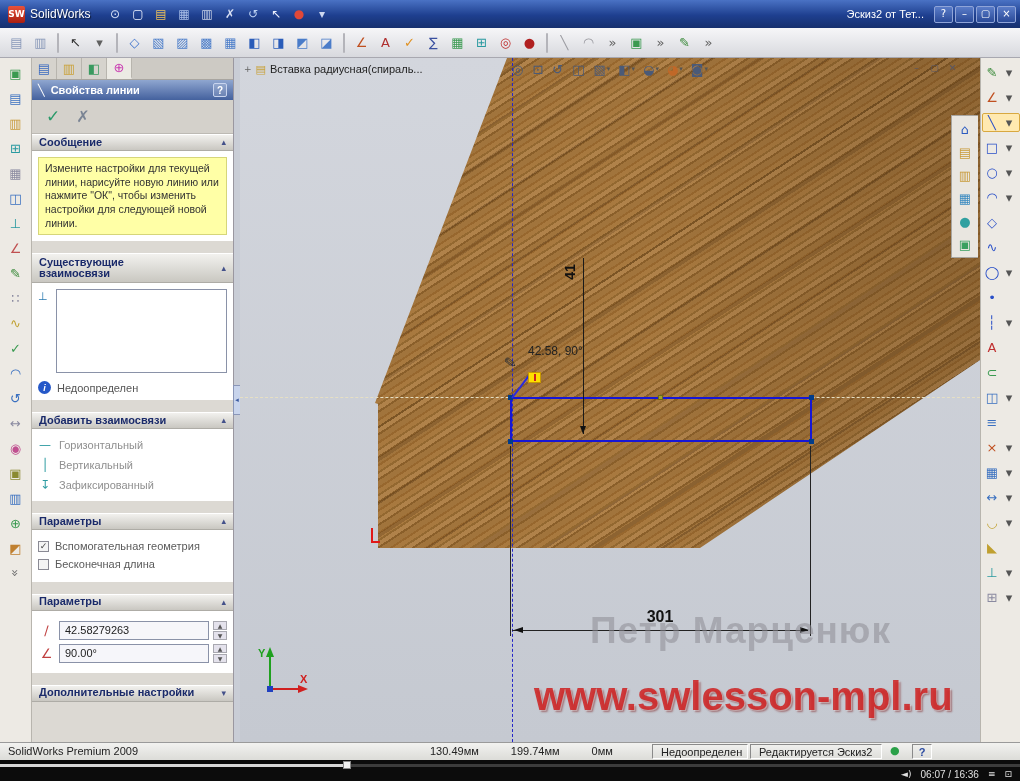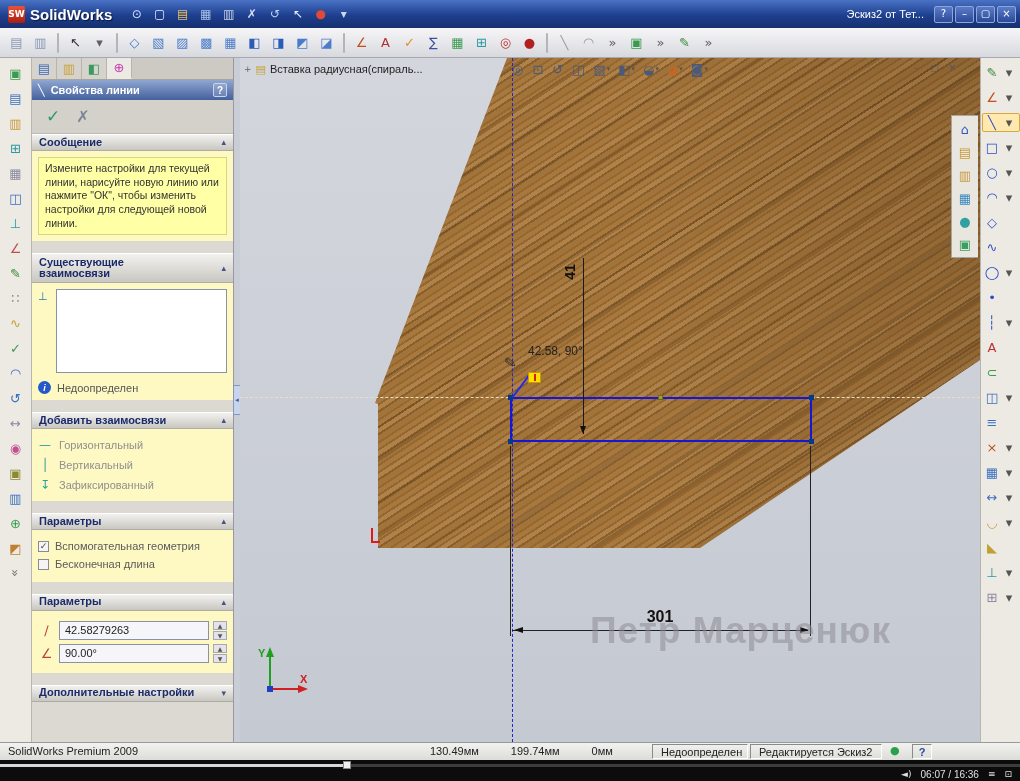--- a/index.html
+++ b/index.html
@@ -13,21 +13,21 @@
 
   
   .titlebar {
     position:absolute; top:0; left:0; right:0; height:28px;
     background: linear-gradient(#4a72c4, #1e3f8f 55%, #16306e);
     display:flex; align-items:center; color:#fff;
   }
   .logo { display:flex; align-items:center; gap:5px; padding:0 8px; }
   .logo-sq { width:17px; height:17px; border-radius:2px; background:linear-gradient(#e8523a,#a81e10);
     color:#fff; font-weight:bold; font-size:9px; display:flex; align-items:center; justify-content:center; }
-  .logo-text { font-weight:bold; font-size:15px; text-shadow:1px 1px 1px rgba(0,0,0,.6); }
+  .logo-text { font-weight:normal; font-size:12px; text-shadow:1px 1px 1px rgba(0,0,0,.6); }
   .menubar { display:flex; }
   .menu-item { padding:3px 9px; font-size:11px; cursor:default; }
   .tb1 { display:flex; gap:2px; margin-left:6px; }
   .tb1 .ibtn { width:21px; height:20px; display:flex; align-items:center; justify-content:center; font-size:12px; border-radius:2px; }
   .doc-title { margin-left:auto; font-size:11px; padding-right:10px; white-space:nowrap; }
   .win-controls { display:flex; gap:2px; padding-right:4px; }
   .wbtn { width:19px; height:17px; border:1px solid #8fa4d8; border-radius:2px;
     background:linear-gradient(#5a7cc8,#2a4a98); color:#fff; font-size:10px;
     display:flex; align-items:center; justify-content:center; }
 
@@ -67,21 +67,21 @@
   .pm-ok { color:#2a9a6a; font-size:17px; font-weight:bold; }
   .pm-cancel { color:#7a8494; font-size:16px; font-weight:bold; }
 
   .sec-h { margin-top:12px; height:17px; background:linear-gradient(#f2f1ee,#c9c7c1);
     border-top:1px solid #fff; border-bottom:1px solid #aeaca6;
     color:#1a2a6a; font-weight:bold; display:flex; align-items:center; padding:0 7px; position:relative; line-height:1.05; }
   .sec-h.first { margin-top:0; }
   .sec-h.two { height:30px; }
   .sec-h.two .lbl { max-width:118px; }
   .sec-h .chev { position:absolute; right:7px; font-size:9px; color:#44518a; }
-  .sec-body { background:#fef9c3; padding:6px 6px; }
+  .sec-body { background:#ffffff; padding:6px 6px; }
 
   .msg-box { background:#ffffa6; border:1px solid #d6d67a; padding:4px 6px; color:#333;
     font-size:10.5px; line-height:1.3; }
 
   .rel-row { display:flex; gap:4px; }
   .rel-icon { width:14px; color:#2a7ab0; font-size:11px; padding-top:2px; }
   .rel-box { flex:1; height:84px; background:#fff; border:1px solid #8a92a8; }
   .info-row { display:flex; align-items:center; gap:6px; margin-top:8px; }
   .info-i { width:13px; height:13px; border-radius:50%; background:#2558c8; color:#fff;
     font-size:9px; font-style:italic; font-weight:bold; display:flex; align-items:center; justify-content:center; }
@@ -657,20 +657,21 @@
       <line x1="16" y1="48" x2="16" y2="14" stroke="#1fa01f" stroke-width="2"></line>
       <polygon points="16,6 12,16 20,16" fill="#1fa01f"></polygon>
       <line x1="16" y1="48" x2="46" y2="48" stroke="#d02020" stroke-width="2"></line>
       <polygon points="54,48 44,44 44,52" fill="#d02020"></polygon>
       <rect x="13" y="45" width="6" height="6" fill="#2040c0"></rect>
       <text x="4" y="16" font-size="11" fill="#1fa01f" font-weight="bold">Y</text>
       <text x="46" y="42" font-size="11" fill="#d02020" font-weight="bold">X</text>
     </svg>
 
     <div class="wm1">Петр Марценюк</div>
+    <div class="wm2">www.swlesson-mpl.ru</div>
 
     <div class="vtab">
       <span class="exp g">+</span>
       <span class="ficon g">▤</span>
       <span>Вставка радиусная(спираль...</span>
     </div>
 
     <div class="hud">
 
         <div class="ibtn">

